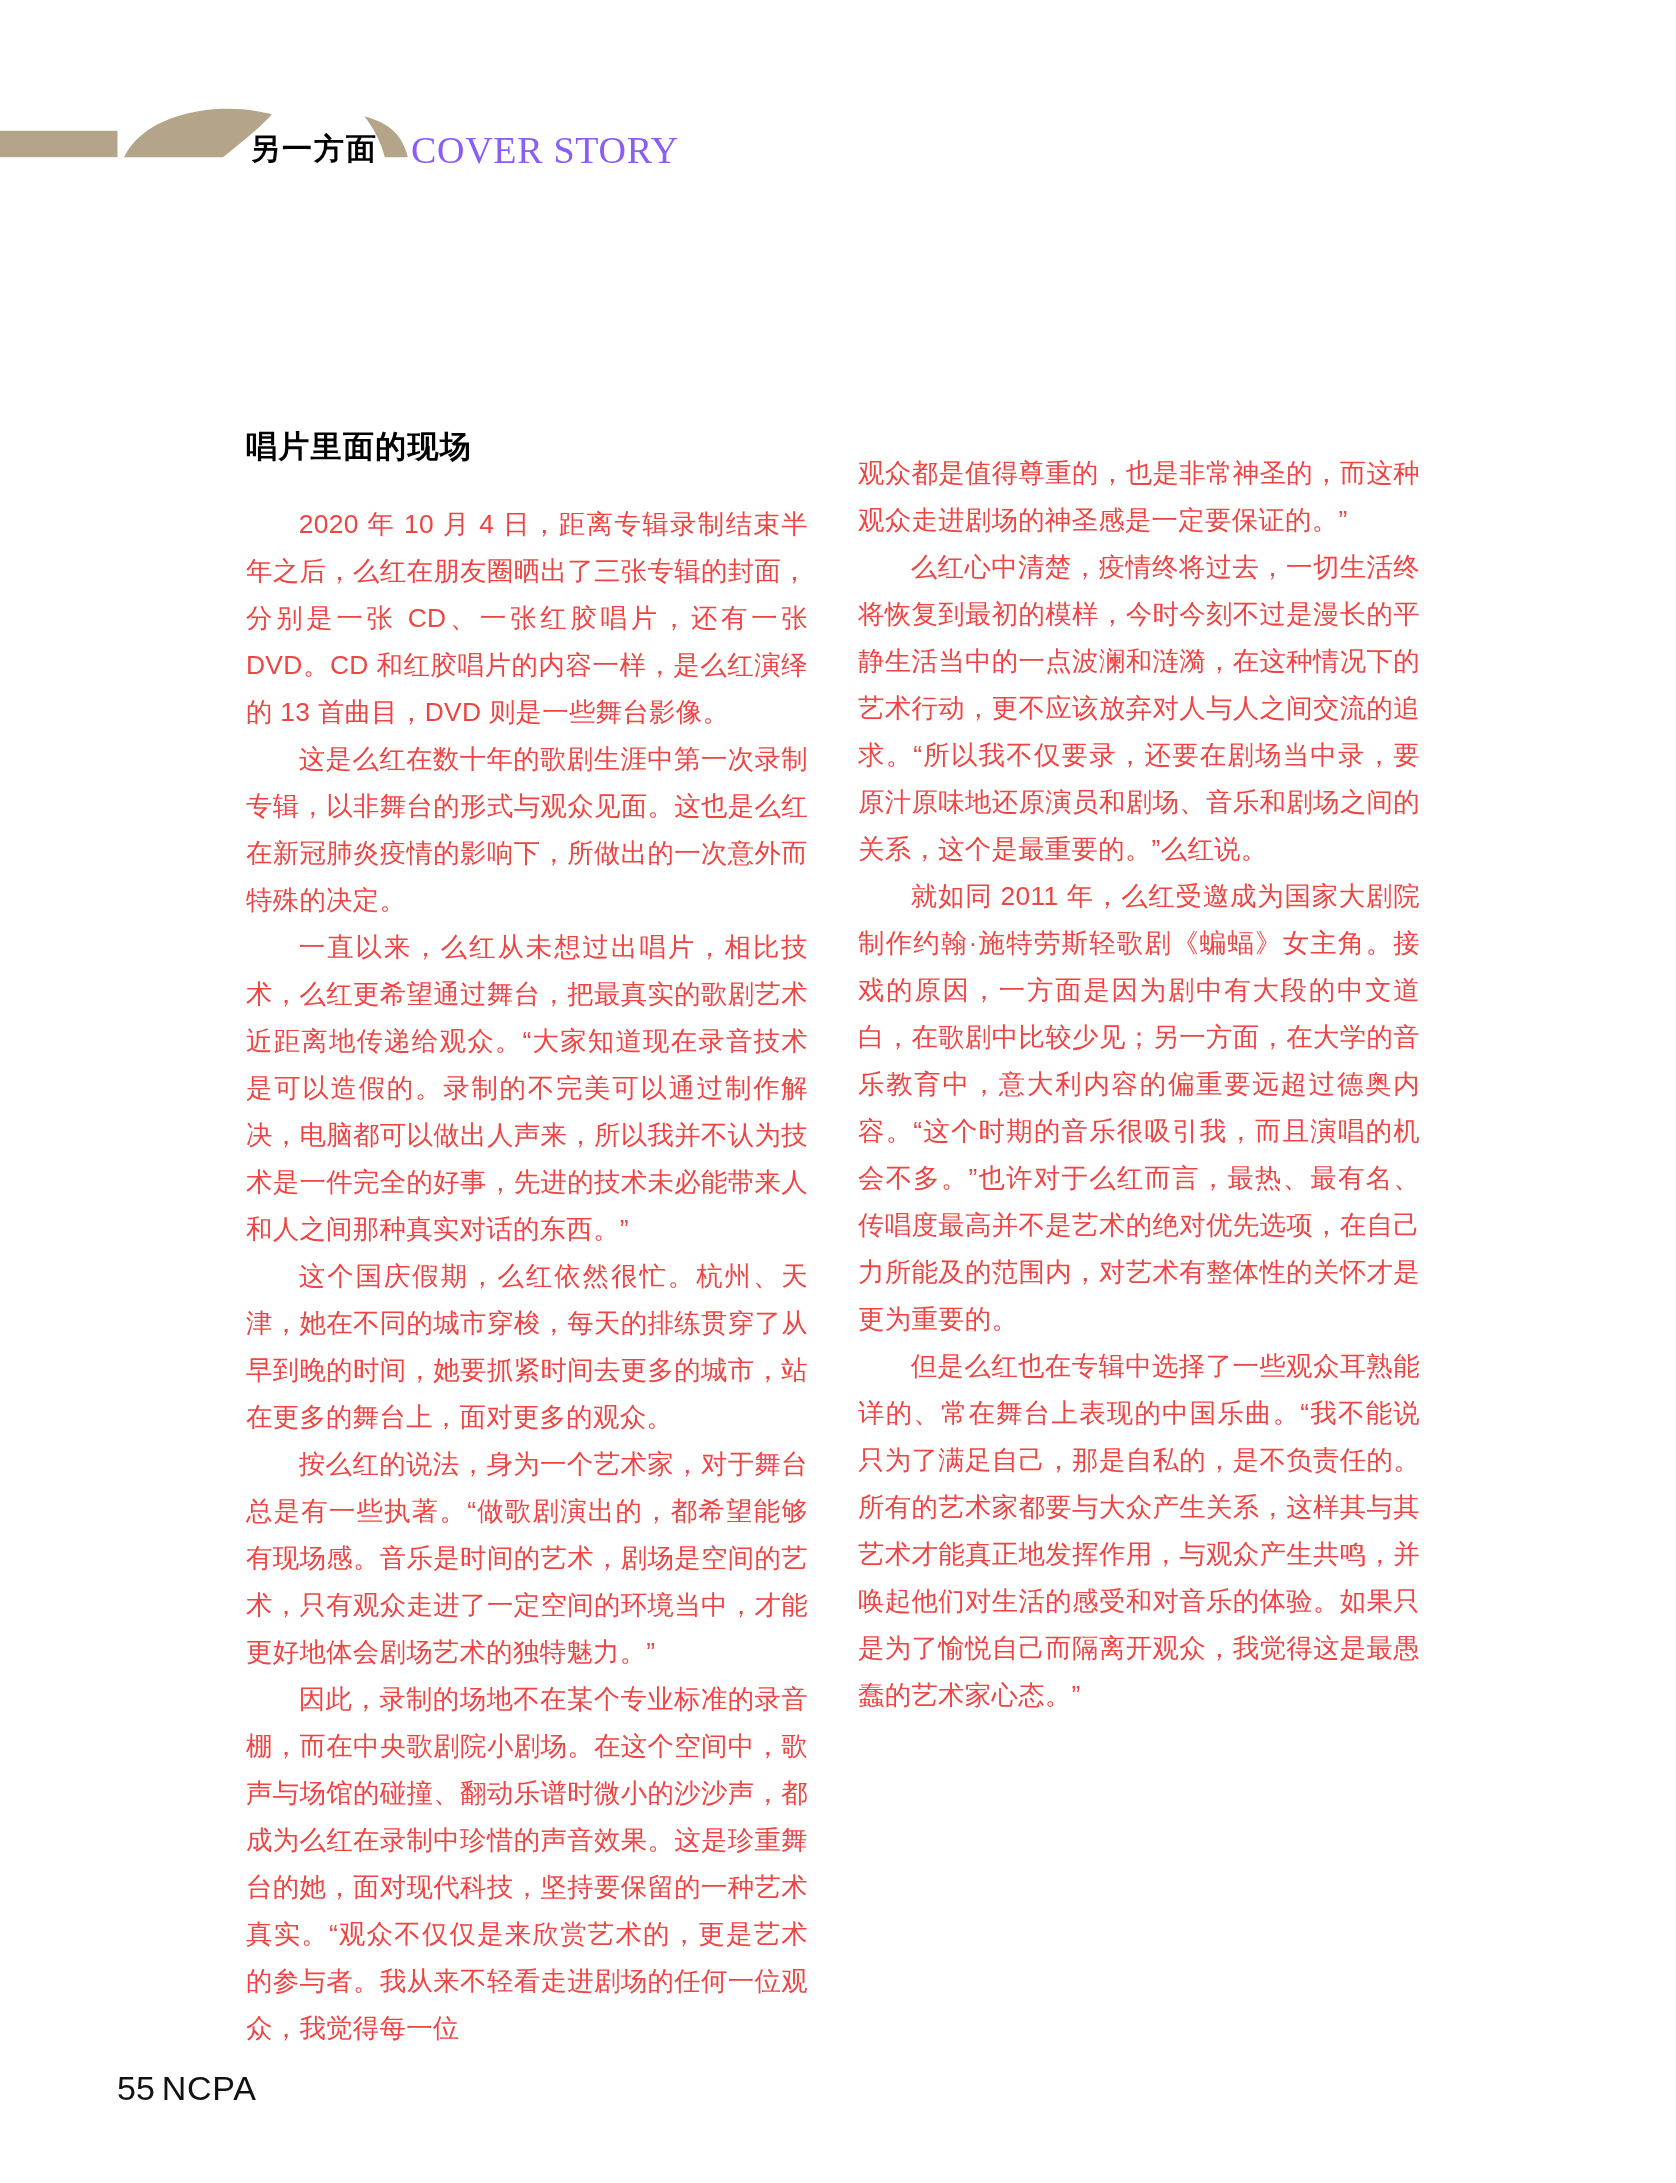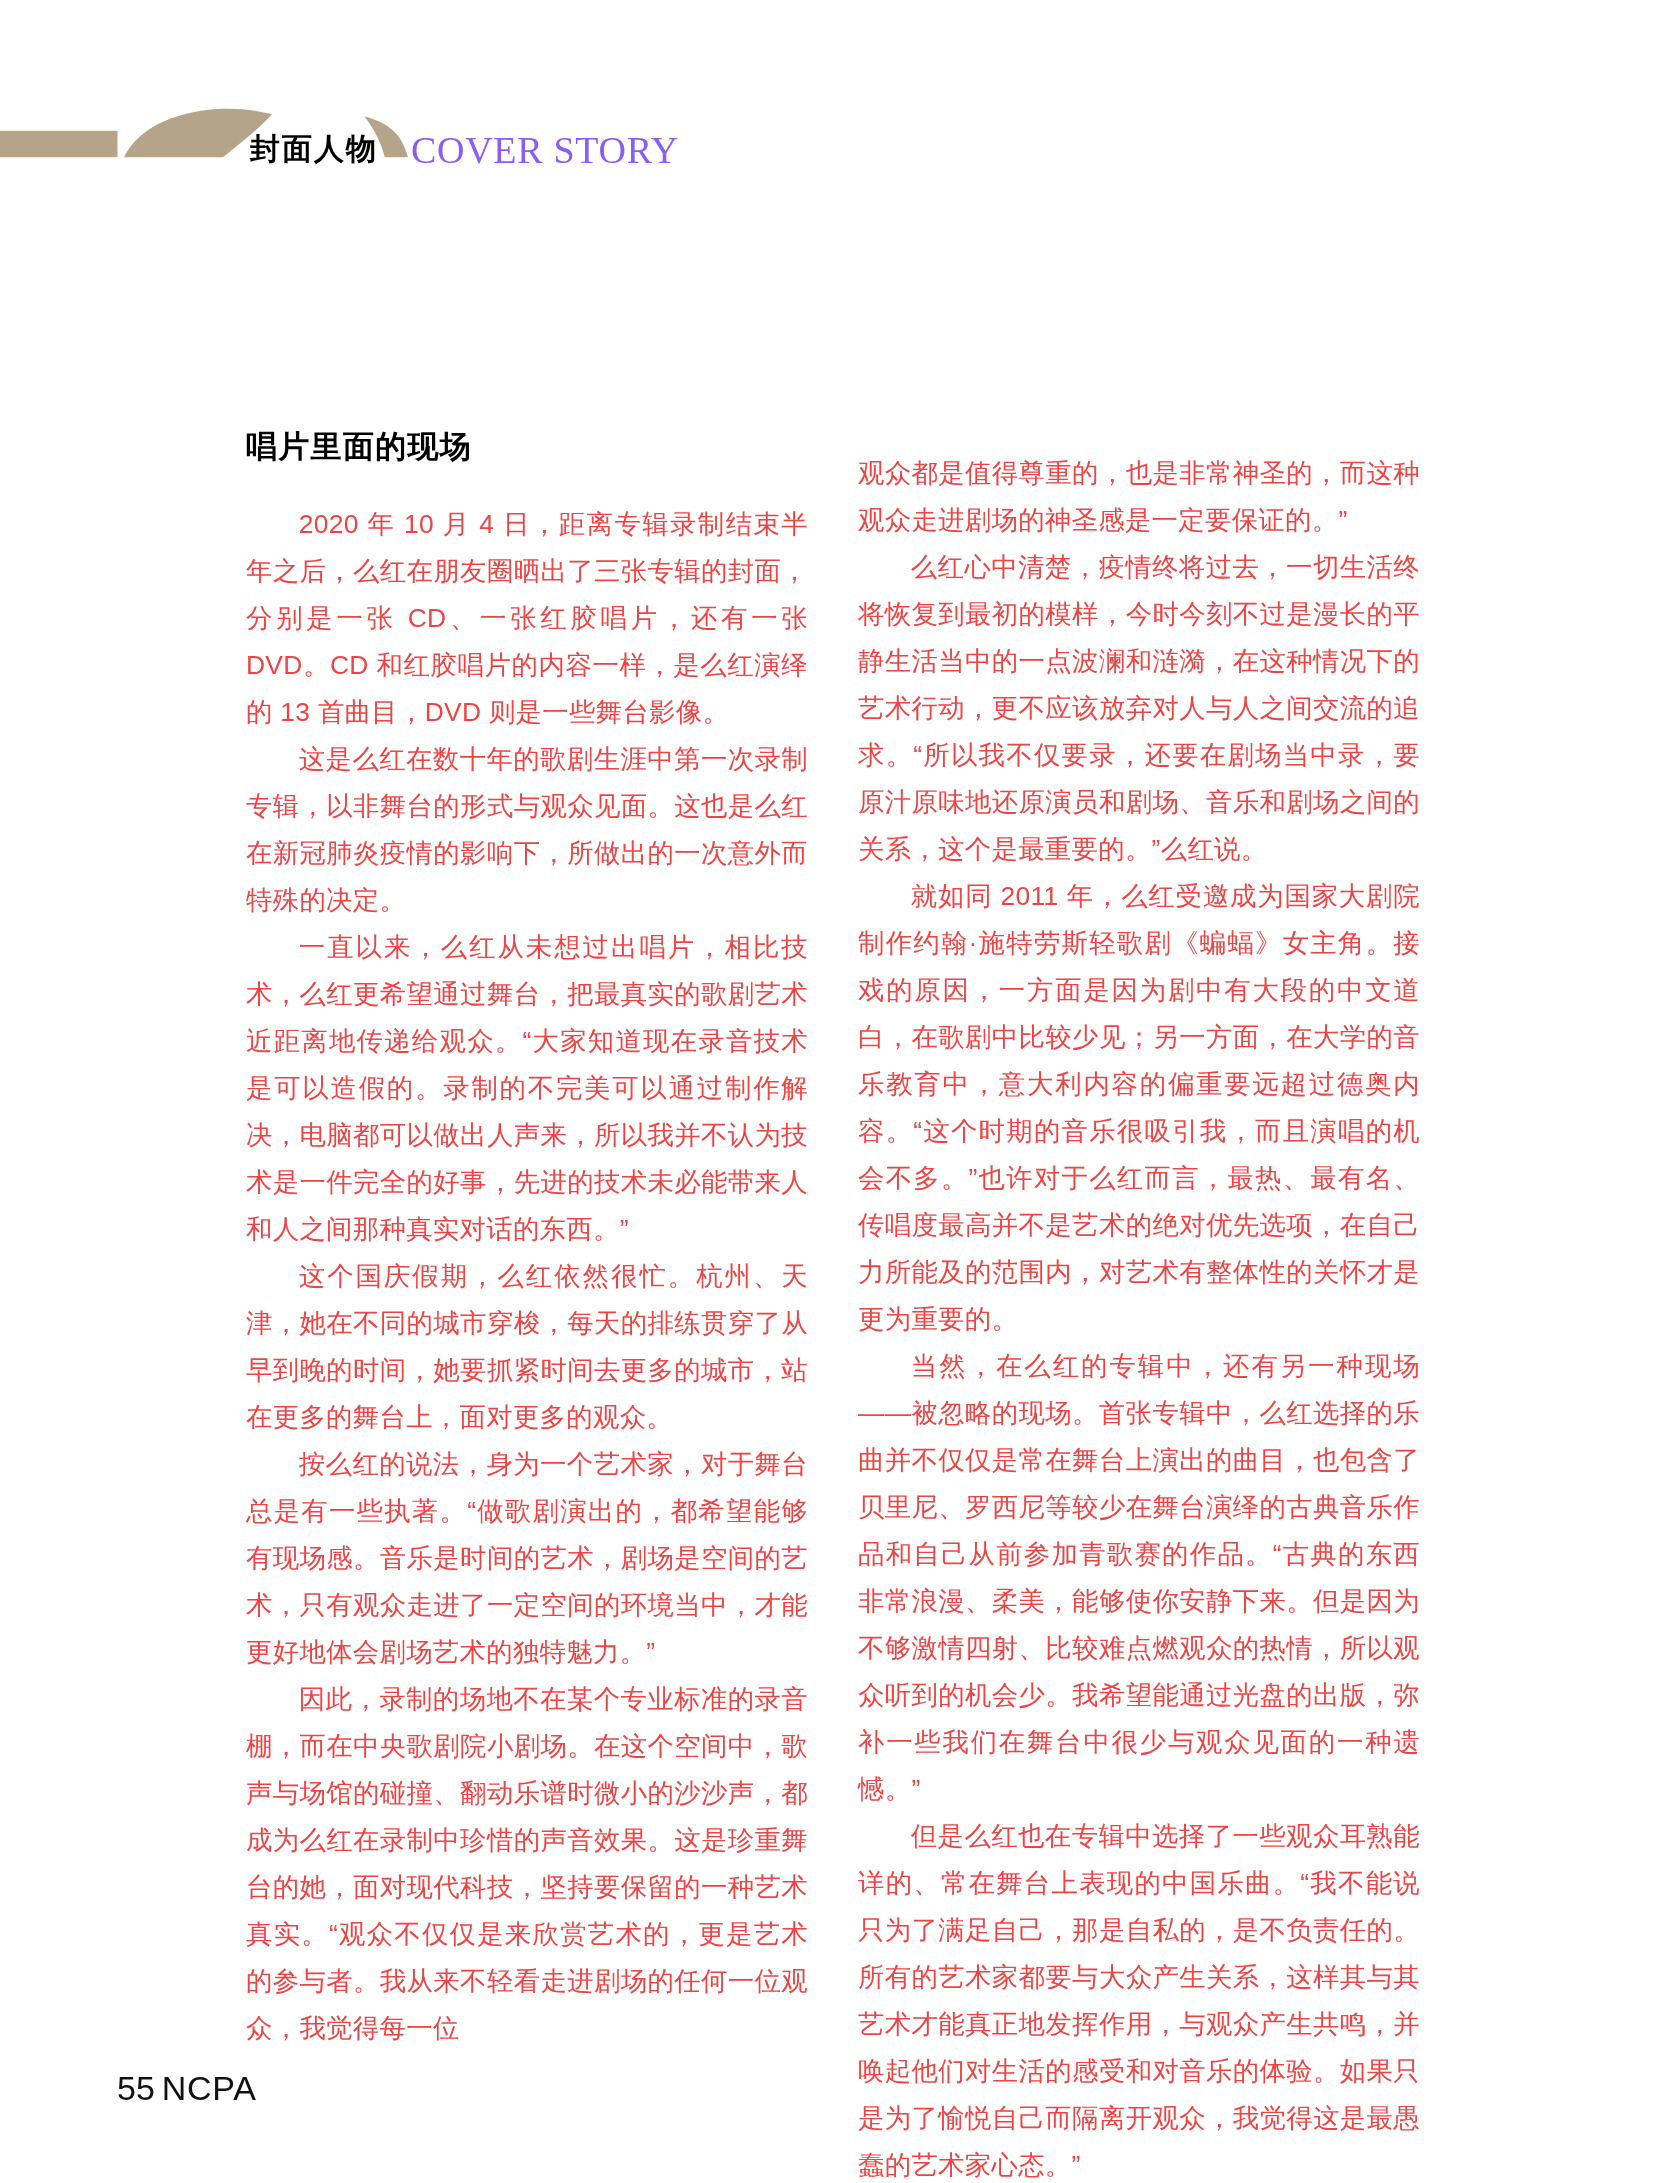--- a/index.html
+++ b/index.html
@@ -70,38 +70,37 @@
 
       <rect x="0" y="48" width="178" height="40" fill="#b4a489"></rect>
 
       <path d="M 188 88 C 206 52, 246 26, 310 17 C 350 12, 386 16, 412 23
                C 394 44, 362 68, 338 88 Z" fill="#b4a489"></path>
 
       <path d="M 552 26 C 566 44, 577 64, 583 88 L 618 88
                C 609 52, 588 36, 552 26 Z" fill="#b4a489"></path>
     </svg>
   </div>
-  <div class="section-title-zh">封面人物</div>
+  <div class="section-title-zh">另一方面</div>
   <div class="section-title-en">COVER STORY</div>
 
   <div class="col col-left">
     <h2 class="article-heading">唱片里面的现场</h2>
     <p class="body-para">2020 年 10 月 4 日，距离专辑录制结束半年之后，么红在朋友圈晒出了三张专辑的封面，分别是一张 CD、一张红胶唱片，还有一张 DVD。CD 和红胶唱片的内容一样，是么红演绎的 13 首曲目，DVD 则是一些舞台影像。</p>
     <p class="body-para">这是么红在数十年的歌剧生涯中第一次录制专辑，以非舞台的形式与观众见面。这也是么红在新冠肺炎疫情的影响下，所做出的一次意外而特殊的决定。</p>
     <p class="body-para">一直以来，么红从未想过出唱片，相比技术，么红更希望通过舞台，把最真实的歌剧艺术近距离地传递给观众。“大家知道现在录音技术是可以造假的。录制的不完美可以通过制作解决，电脑都可以做出人声来，所以我并不认为技术是一件完全的好事，先进的技术未必能带来人和人之间那种真实对话的东西。”</p>
     <p class="body-para">这个国庆假期，么红依然很忙。杭州、天津，她在不同的城市穿梭，每天的排练贯穿了从早到晚的时间，她要抓紧时间去更多的城市，站在更多的舞台上，面对更多的观众。</p>
     <p class="body-para">按么红的说法，身为一个艺术家，对于舞台总是有一些执著。“做歌剧演出的，都希望能够有现场感。音乐是时间的艺术，剧场是空间的艺术，只有观众走进了一定空间的环境当中，才能更好地体会剧场艺术的独特魅力。”</p>
     <p class="body-para">因此，录制的场地不在某个专业标准的录音棚，而在中央歌剧院小剧场。在这个空间中，歌声与场馆的碰撞、翻动乐谱时微小的沙沙声，都成为么红在录制中珍惜的声音效果。这是珍重舞台的她，面对现代科技，坚持要保留的一种艺术真实。“观众不仅仅是来欣赏艺术的，更是艺术的参与者。我从来不轻看走进剧场的任何一位观众，我觉得每一位</p>
   </div>
 
   <div class="col col-right">
     <p class="body-para no-indent">观众都是值得尊重的，也是非常神圣的，而这种观众走进剧场的神圣感是一定要保证的。”</p>
     <p class="body-para">么红心中清楚，疫情终将过去，一切生活终将恢复到最初的模样，今时今刻不过是漫长的平静生活当中的一点波澜和涟漪，在这种情况下的艺术行动，更不应该放弃对人与人之间交流的追求。“所以我不仅要录，还要在剧场当中录，要原汁原味地还原演员和剧场、音乐和剧场之间的关系，这个是最重要的。”么红说。</p>
     <p class="body-para">就如同 2011 年，么红受邀成为国家大剧院制作约翰·施特劳斯轻歌剧《蝙蝠》女主角。接戏的原因，一方面是因为剧中有大段的中文道白，在歌剧中比较少见；另一方面，在大学的音乐教育中，意大利内容的偏重要远超过德奥内容。“这个时期的音乐很吸引我，而且演唱的机会不多。”也许对于么红而言，最热、最有名、传唱度最高并不是艺术的绝对优先选项，在自己力所能及的范围内，对艺术有整体性的关怀才是更为重要的。</p>
-    <p class="body-para">当然，在么红的专辑中，还有另一种现场——被忽略的现场。首张专辑中，么红选择的乐曲并不仅仅是常在舞台上演出的曲目，也包含了贝里尼、罗西尼等较少在舞台演绎的古典音乐作品和自己从前参加青歌赛的作品。“古典的东西非常浪漫、柔美，能够使你安静下来。但是因为不够激情四射、比较难点燃观众的热情，所以观众听到的机会少。我希望能通过光盘的出版，弥补一些我们在舞台中很少与观众见面的一种遗憾。”</p>
     <p class="body-para">但是么红也在专辑中选择了一些观众耳熟能详的、常在舞台上表现的中国乐曲。“我不能说只为了满足自己，那是自私的，是不负责任的。所有的艺术家都要与大众产生关系，这样其与其艺术才能真正地发挥作用，与观众产生共鸣，并唤起他们对生活的感受和对音乐的体验。如果只是为了愉悦自己而隔离开观众，我觉得这是最愚蠢的艺术家心态。”</p>
   </div>
 
   <div class="footer">
     <span class="page-number">55</span><span class="magazine-code">NCPA</span>
   </div>
 
 </div>
 
 

